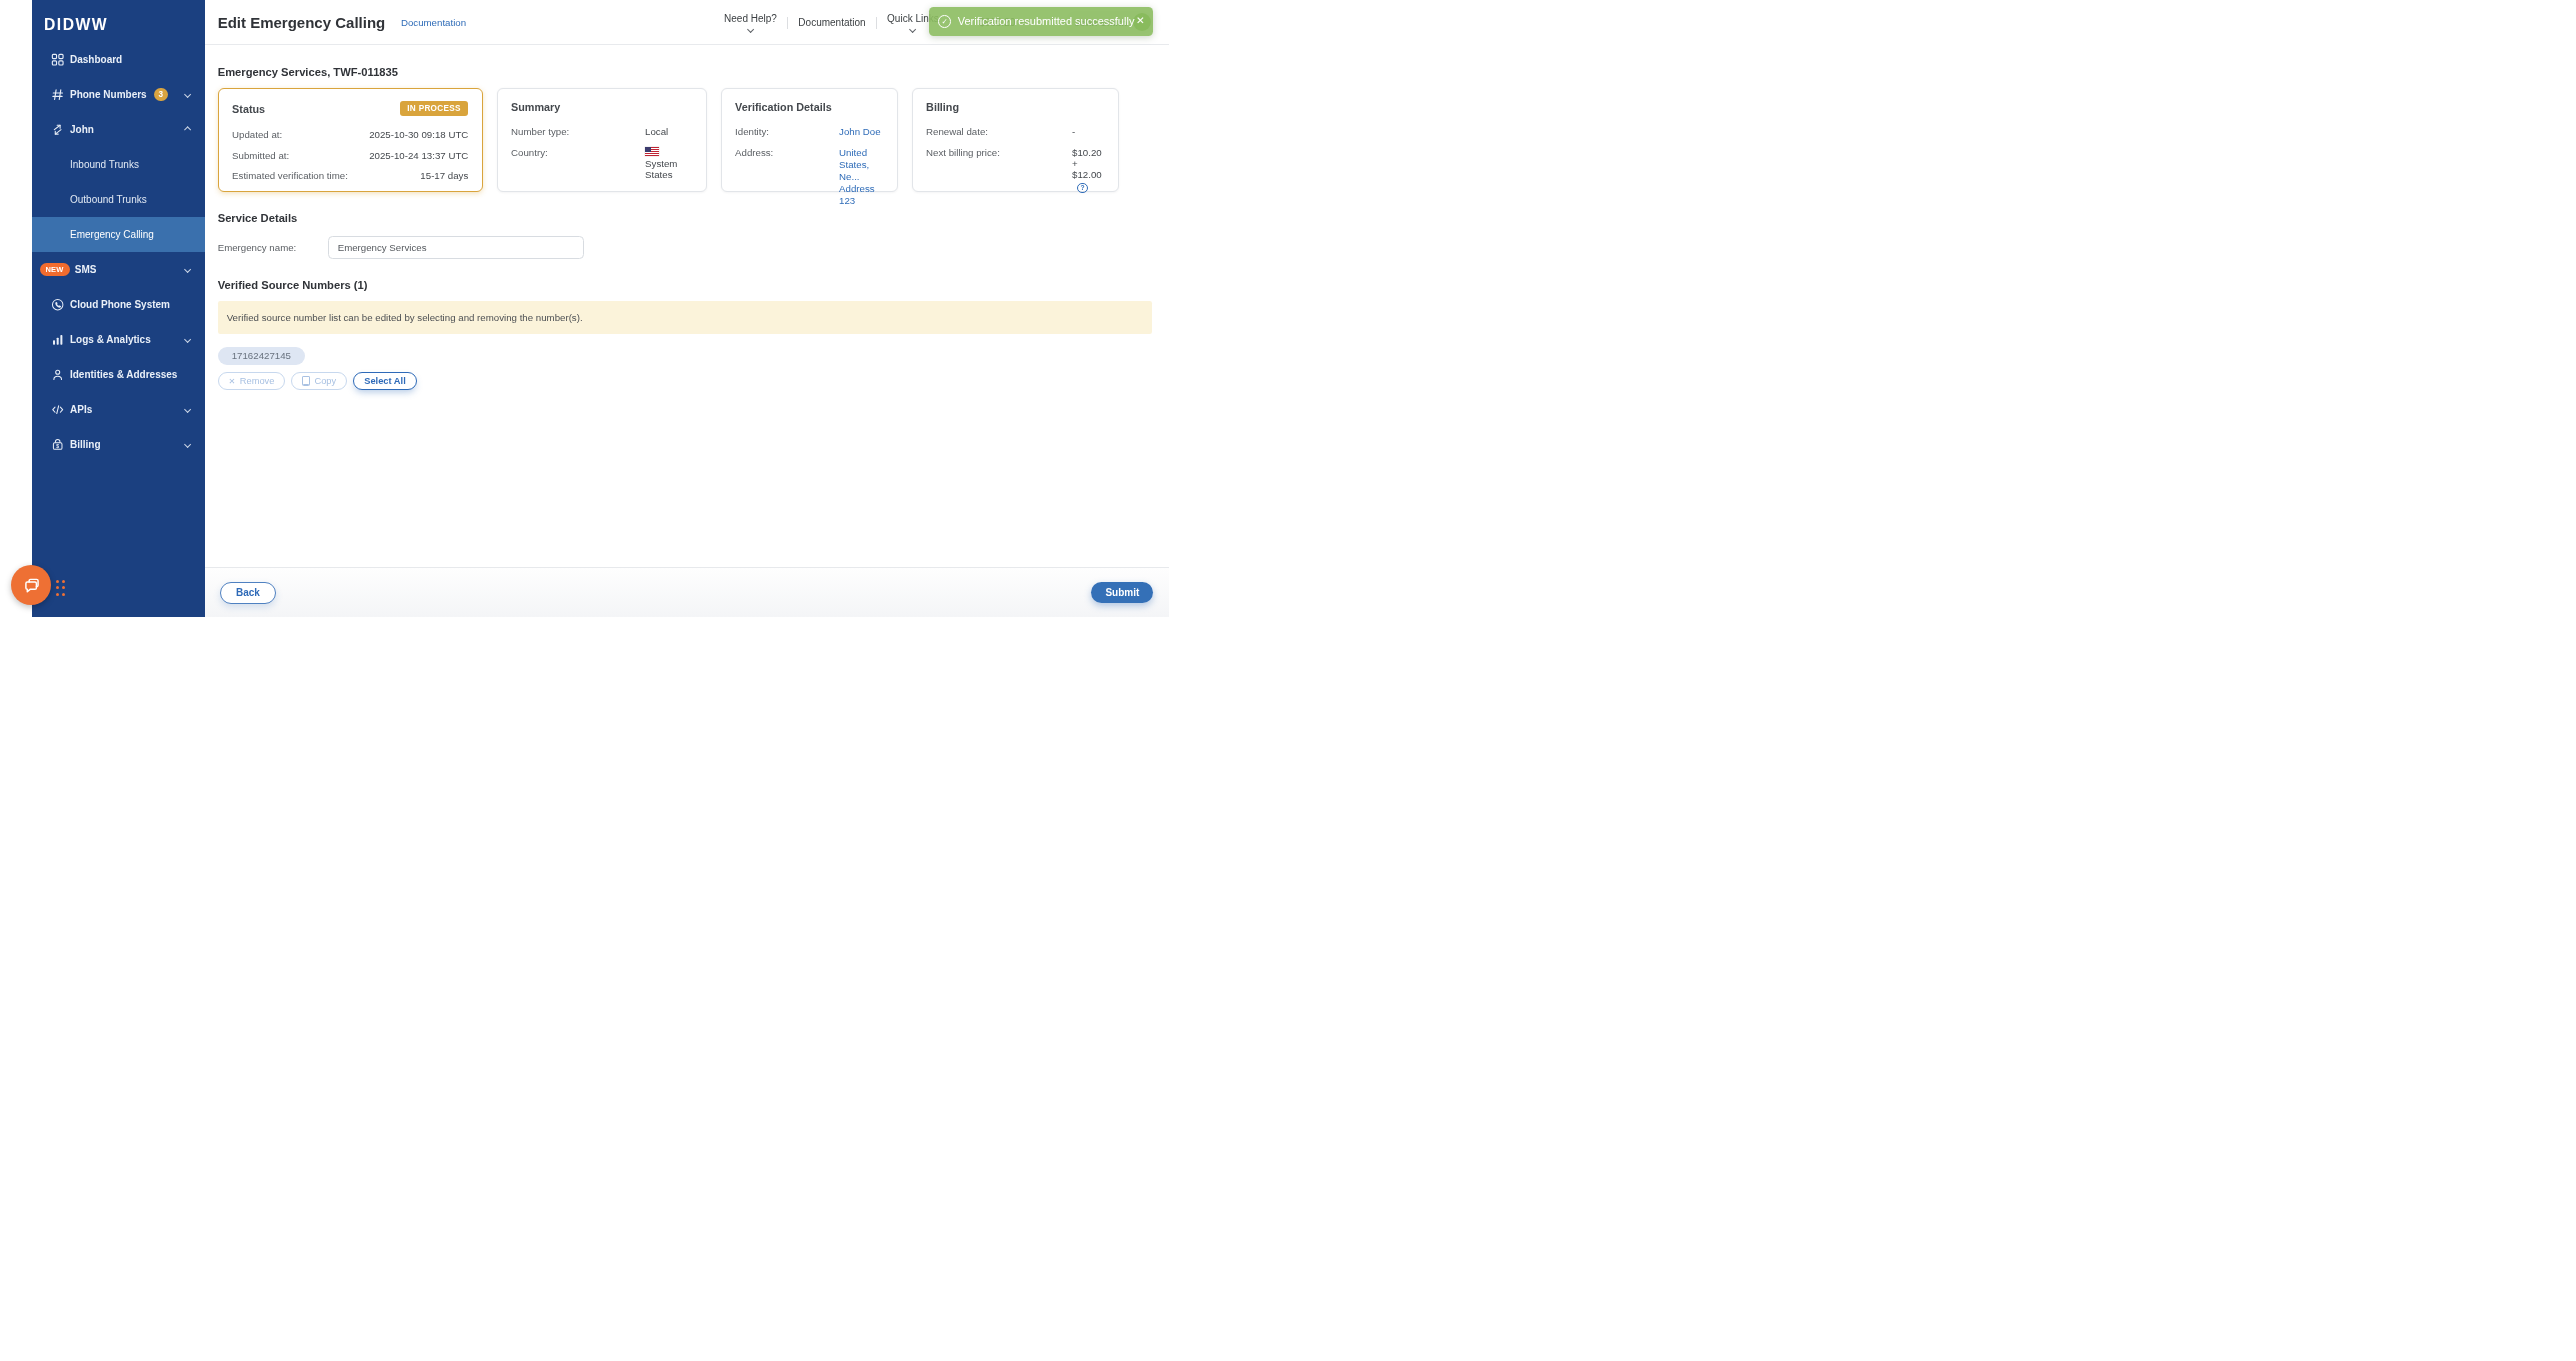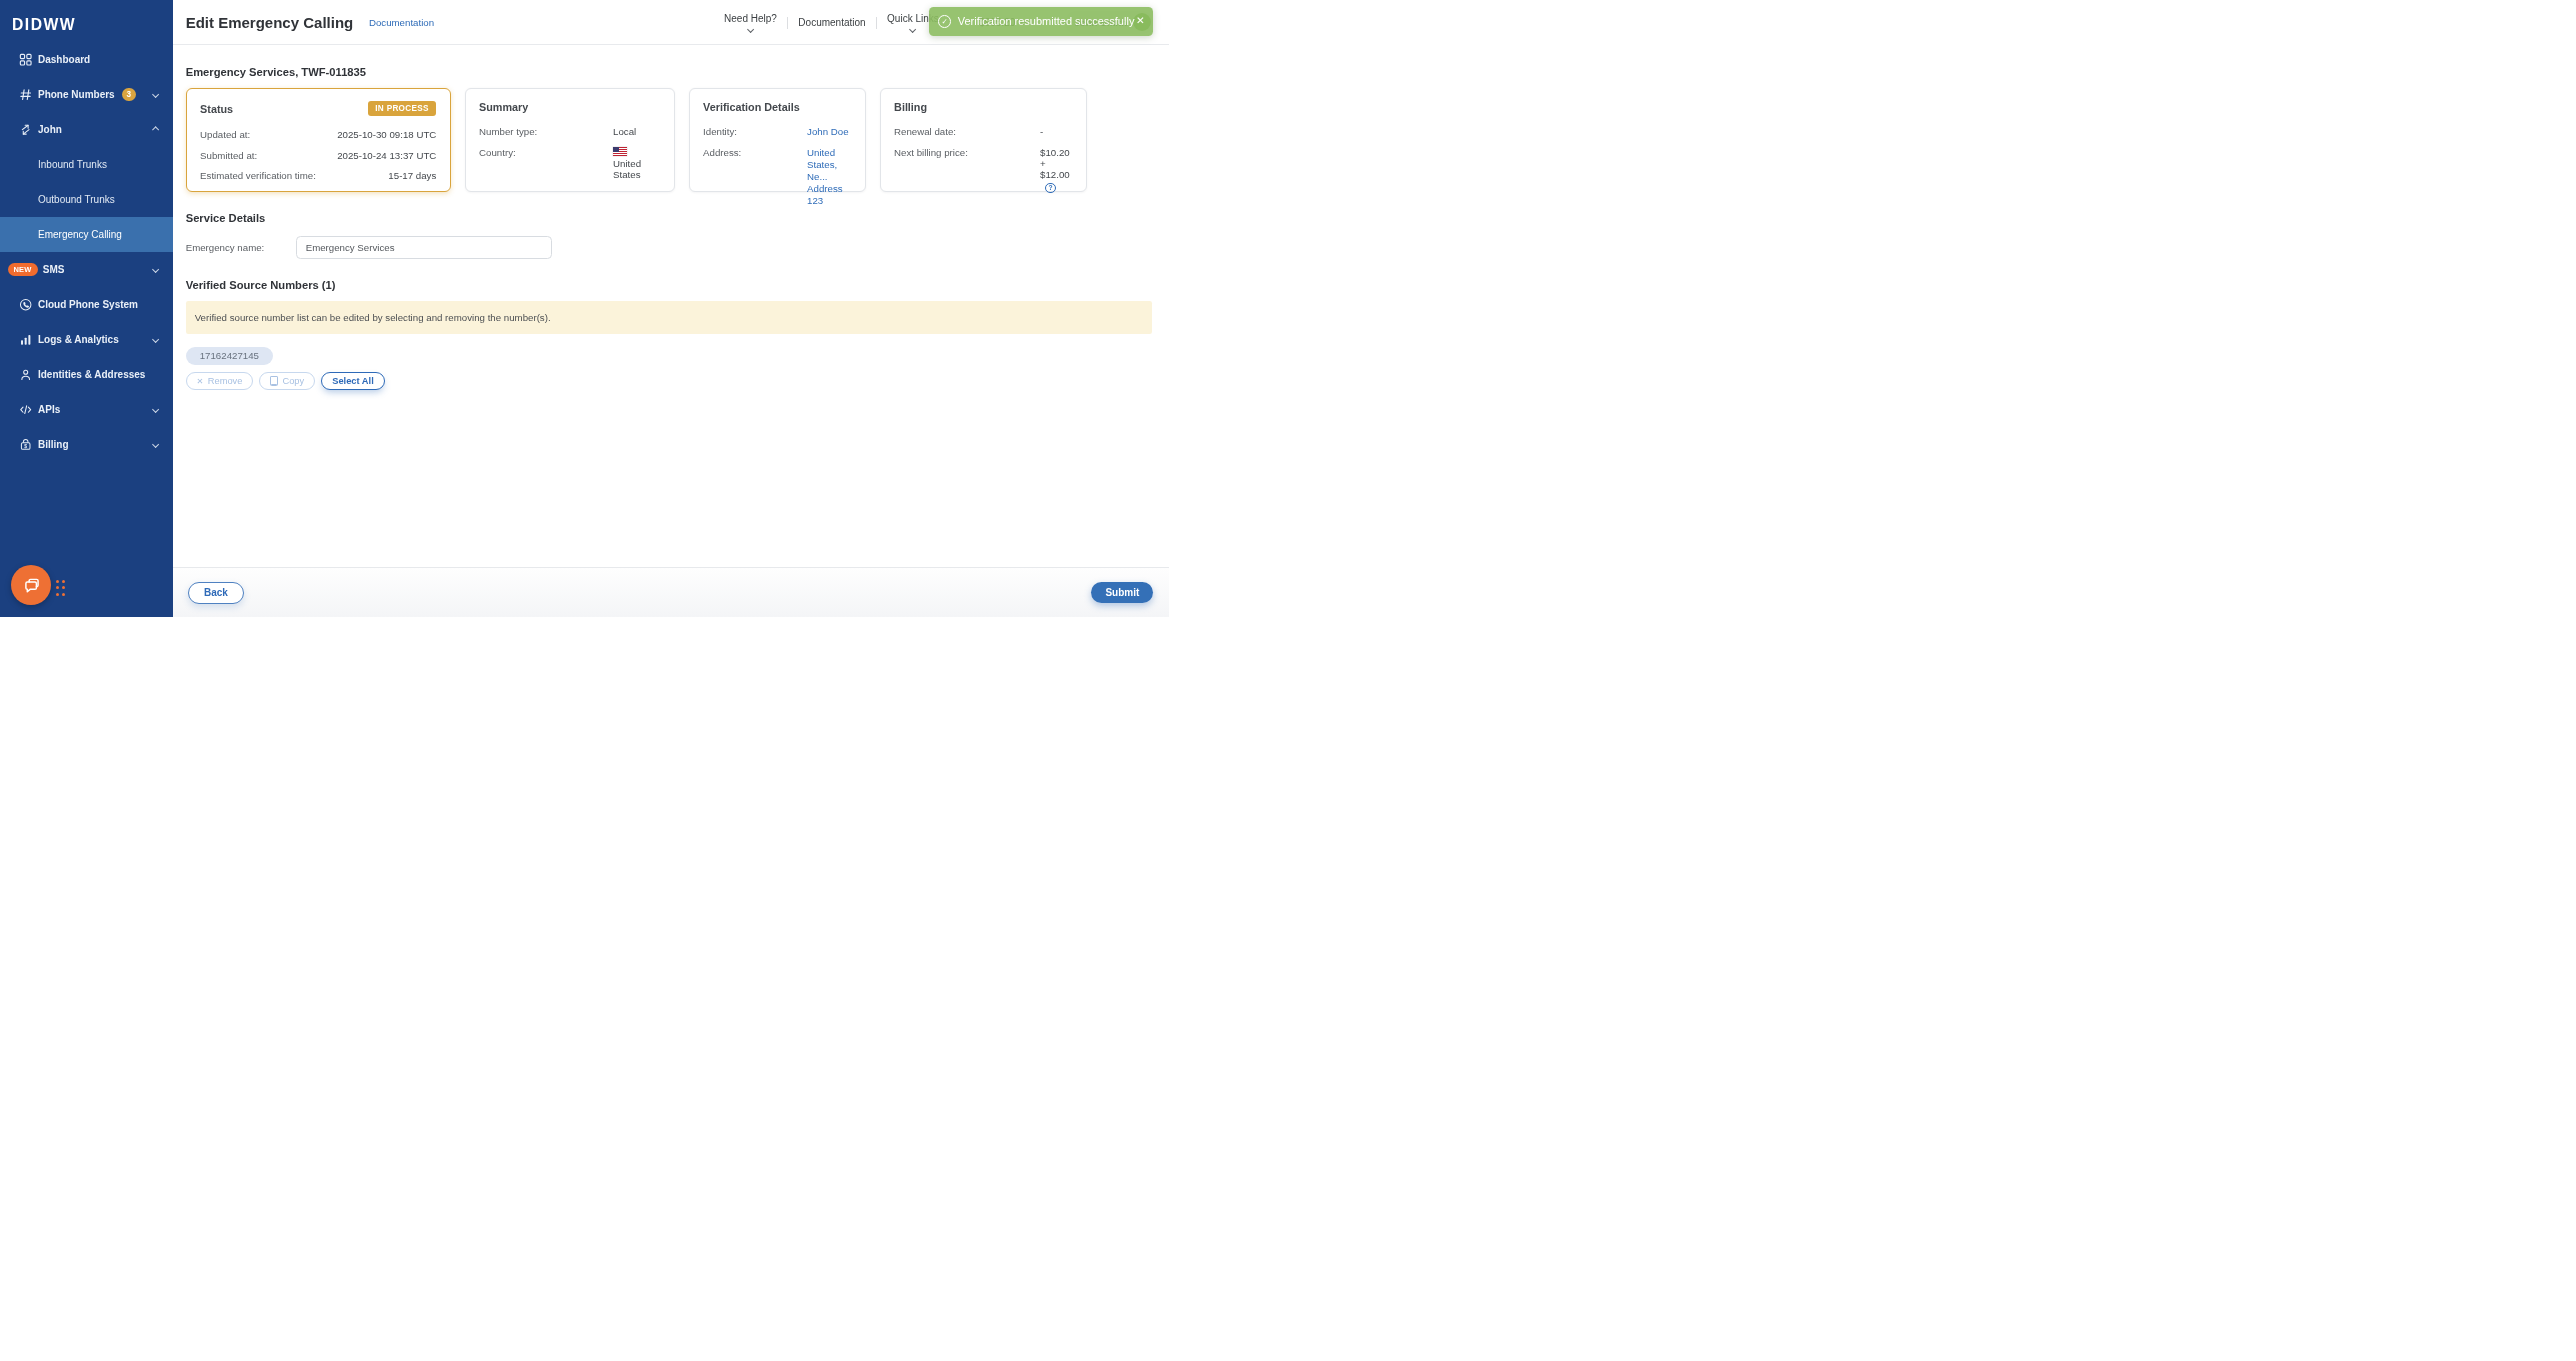--- a/index.html
+++ b/index.html
@@ -1,21 +1,21 @@
 <!DOCTYPE html>
 <html style="font-size:12px"><head>
 <meta charset="utf-8">
 <style>
   * { margin:0; padding:0; box-sizing:border-box; }
   html,body { width:1169px; height:617px; overflow:hidden; }
   body { font-family:"Liberation Sans","DejaVu Sans",sans-serif; background:#fff; color:#3c4043; }
   .app { display:flex; width:1169px; height:617px; }
 
   
-  .sidebar { width:173px; min-width:173px; height:617px; background:#1b4080; color:#eaf0f8; position:relative; }
+  .sidebar { width:173px; min-width:173px; height:617px; background:#1b4080; color:#eaf0f8; position:relative;margin-left:32px; }
   .logo { font-size:15.7px; font-weight:800; letter-spacing:1.5px; color:#fff; padding:15.7px 0 0 12px; height:42px; }
   .menu { }
   .side-item { position:relative; height:35px; display:flex; align-items:center; padding-left:18.6px; font-size:10px; font-weight:600; cursor:pointer; }
   .side-item.sub { padding-left:38px; font-weight:400; color:#e2eaf4; }
   .side-item.active { background:#3a70ad; color:#fff; }
   .side-item .s-icon { width:13.4px; height:13.4px; margin-right:6px; color:#e8eef7; display:inline-flex; }
   .side-item .s-icon svg { width:13.4px; height:13.4px; }
   .side-item .lbl { white-space:nowrap; }
   .count-badge { margin-left:7.5px; width:13.4px; height:13.4px; border-radius:50%; background:#d9a440; color:#fff; font-size:8.2px; font-weight:700; display:flex; align-items:center; justify-content:center; }
   .new-badge { background:#f16c2e; color:#fff; font-size:7.5px; font-weight:700; border-radius:7.5px; padding:2.2px 6px; margin-right:5.2px; letter-spacing:0.2px; }
@@ -286,21 +286,21 @@
           <div class="card-head">
               <span class="card-title">Summary</span>
             </div>
           <div class="rows">
             <div class="row">
               <span class="r-label">Number type:</span>
               <span class="r-value">Local</span>
             </div>
             <div class="row">
               <span class="r-label">Country:</span>
-              <span class="r-value"><i class="flag"></i><span>United States</span></span>
+              <span class="r-value"><i class="flag"></i><span>System States</span></span>
             </div>
           </div>
         </div>
 
         <div class="card verification-card">
           <div class="card-head">
               <span class="card-title">Verification Details</span>
             </div>
           <div class="rows">
             <div class="row">

